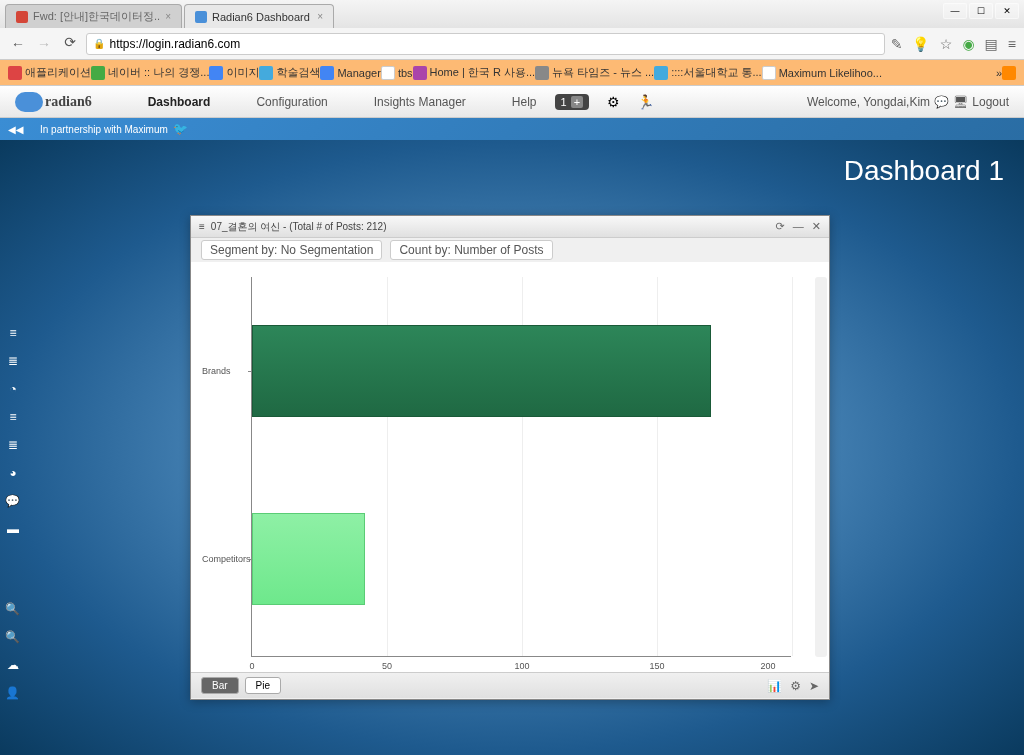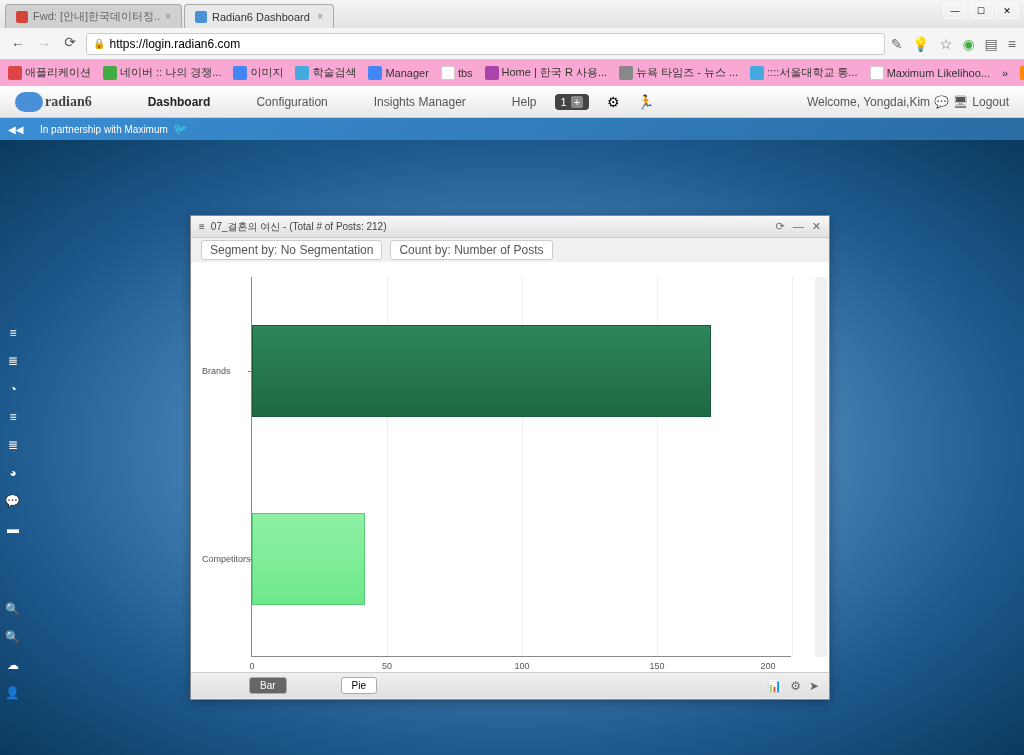--- a/index.html
+++ b/index.html
@@ -110,25 +110,24 @@
     }
     .url-actions {
       display: flex;
       gap: 10px;
       color: #666;
       font-size: 14px;
     }
     
     .bookmark-bar {
       height: 26px;
-      background: #f9a8d4;
+      background: #fdba74;
       display: flex;
       align-items: center;
       padding: 0 8px;
-      gap: 12px;
       font-size: 11px;
       border-bottom: 1px solid #ccc;
       overflow: hidden;
       white-space: nowrap;
     }
     .bookmark {
       display: flex;
       align-items: center;
       gap: 3px;
       color: #333;
@@ -395,21 +394,20 @@
       padding: 0 10px;
       gap: 6px;
     }
     .chart-type-btn {
       border: 1px solid #aaa;
       border-radius: 3px;
       padding: 2px 10px;
       font-size: 10px;
       cursor: pointer;
       background: white;
-      margin-left: 48px;
     }
     .chart-type-btn.active {
       background: #666;
       color: white;
     }
     .footer-icons {
       margin-left: auto;
       display: flex;
       gap: 8px;
       color: #666;
@@ -528,20 +526,21 @@
   </div>
 </div>
 
 <div class="partner-bar">
   <span class="collapse-btn">◀◀</span>
   <span>In partnership with Maximum</span>
   <span class="twitter-icon">🐦</span>
 </div>
 
 <div class="dashboard-area">
+  <div class="dashboard-title">Dashboard 1</div>
 
   <div class="left-sidebar">
     <div class="sidebar-icon">≡</div>
     <div class="sidebar-icon">≣</div>
     <div class="sidebar-icon">◔</div>
     <div class="sidebar-icon">≡</div>
     <div class="sidebar-icon">≣</div>
     <div class="sidebar-icon">◕</div>
     <div class="sidebar-icon">💬</div>
     <div class="sidebar-icon">▬</div>

